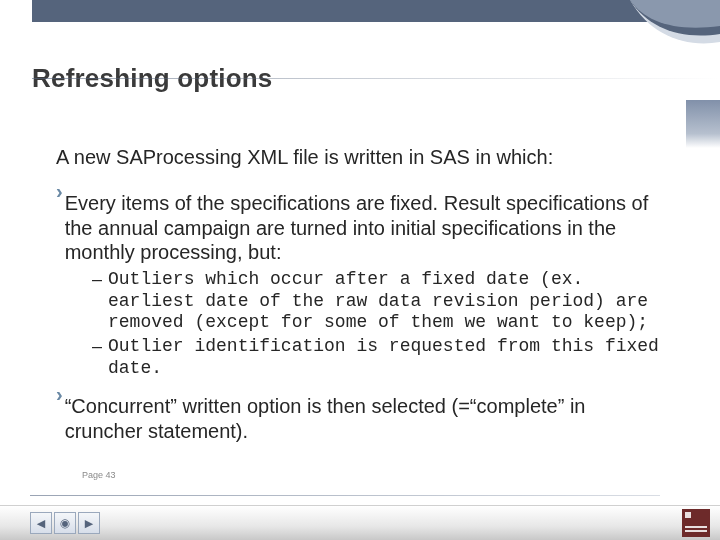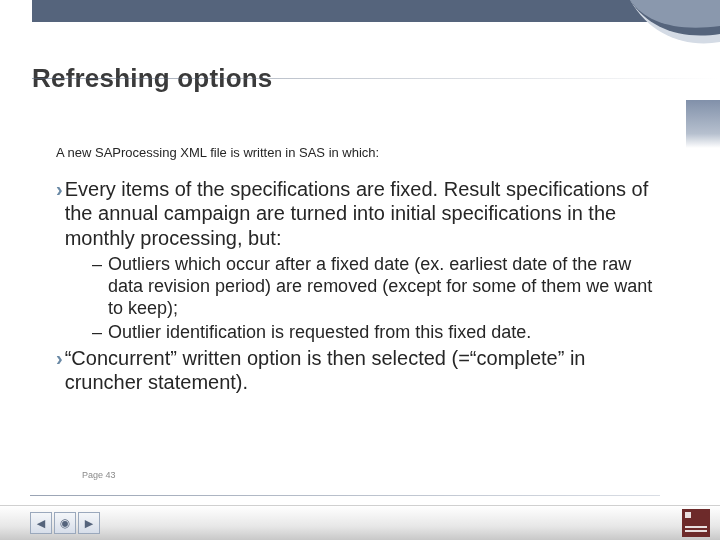--- a/index.html
+++ b/index.html
@@ -58,54 +58,55 @@
   }
   
   .body {
     position: absolute;
     left: 56px;
     right: 55px;
     top: 145px;
     color: #262626;
   }
   .intro {
-    font-size: 13px;
-    line-height: 1.22;
-    margin-bottom: 16px;
+    font-size: 20px;
+    line-height: 1.22;
+    margin-bottom: 10px;
   }
   .bullet1 {
     display: flex;
     font-size: 20px;
     line-height: 1.22;
     margin-bottom: 4px;
   }
   .bullet1 .marker {
     color: #6a89a5;
     font-weight: bold;
     flex: 0 0 auto;
     margin-right: 2px;
     font-size: 20px;
     line-height: 1.22;
   }
-  .bullet1 .text { flex: 1 1 auto; }
+  .bullet1 .text { flex: 1 1 auto; margin-top: 12px; }
   .sub-list {
     margin-left: 36px;
     font-size: 18px;
     line-height: 1.22;
   }
   .sub-item {
     display: flex;
     margin-bottom: 2px;
   }
   .sub-item .dash {
     flex: 0 0 auto;
     margin-right: 6px;
   }
   .sub-item .stext {
     flex: 1 1 auto;
+    font-family: Liberation Mono, monospace;
   }
   
   .side-gradient {
     position: absolute;
     right: 0;
     top: 100px;
     width: 34px;
     height: 48px;
     background: linear-gradient(to bottom, #7384a0 0%, #aeb9c9 70%, #fff 100%);
     opacity: 0.9;

